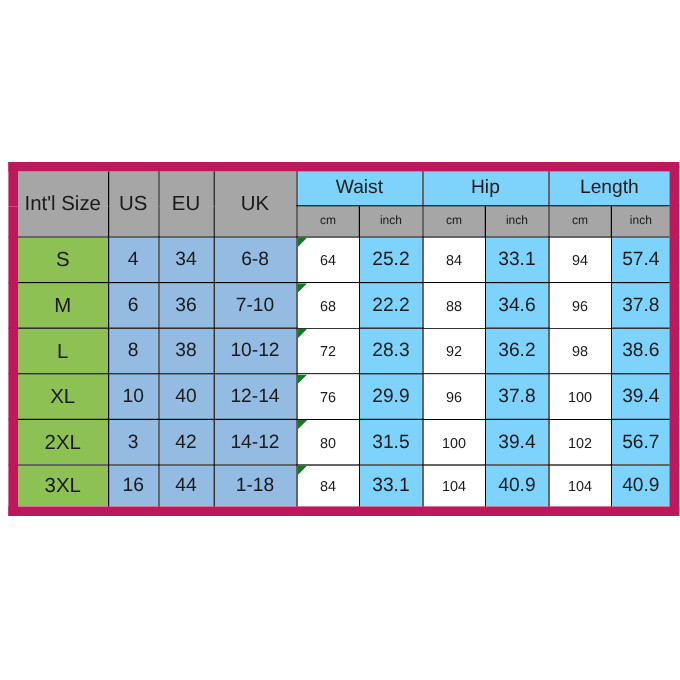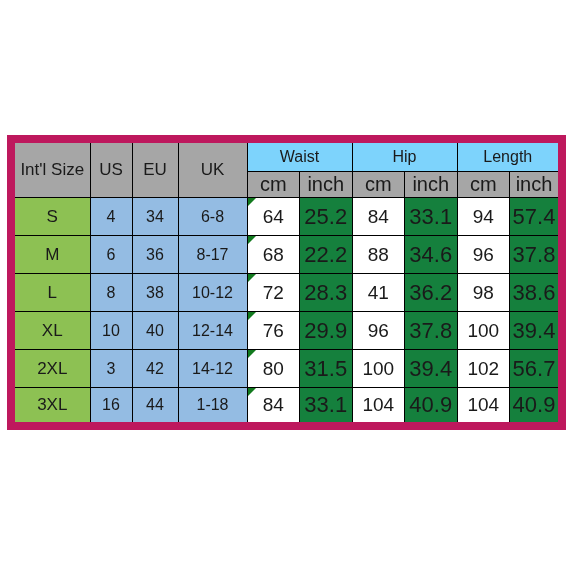--- a/index.html
+++ b/index.html
@@ -55,43 +55,43 @@
     background: #a6a6a6;
     font-size: 17px;
   }
   .hdr-group {
     background: #7dd3fc;
     font-size: 16px;
     height: 28px;
   }
   .hdr-unit {
     background: #a6a6a6;
-    font-size: 20px;
+    font-size: 10px;
     height: 25px;
   }
 
   
   tbody tr { height: 38px; }
 
   .cell-size {
     background: #8dc153;
     font-size: 17px;
   }
   .cell-region {
     background: #94bce3;
     font-size: 16px;
   }
   .cell-cm {
     background: #ffffff;
-    font-size: 19px;
+    font-size: 12px;
     position: relative;
   }
   .cell-inch {
-    background: #15803d;
-    font-size: 22px;
+    background: #7dd3fc;
+    font-size: 16px;
   }
 
   
   .cell-cm.marked::before {
     content: "";
     position: absolute;
     left: 0;
     top: 0;
     width: 0;
     height: 0;
@@ -147,36 +147,36 @@
         <td class="cell-inch">25.2</td>
         <td class="cell-cm">84</td>
         <td class="cell-inch">33.1</td>
         <td class="cell-cm">94</td>
         <td class="cell-inch">57.4</td>
       </tr>
       <tr>
         <td class="cell-size">M</td>
         <td class="cell-region">6</td>
         <td class="cell-region">36</td>
-        <td class="cell-region">8-17</td>
+        <td class="cell-region">7-10</td>
         <td class="cell-cm marked">68</td>
         <td class="cell-inch">22.2</td>
         <td class="cell-cm">88</td>
         <td class="cell-inch">34.6</td>
         <td class="cell-cm">96</td>
         <td class="cell-inch">37.8</td>
       </tr>
       <tr>
         <td class="cell-size">L</td>
         <td class="cell-region">8</td>
         <td class="cell-region">38</td>
         <td class="cell-region">10-12</td>
         <td class="cell-cm marked">72</td>
         <td class="cell-inch">28.3</td>
-        <td class="cell-cm">41</td>
+        <td class="cell-cm">92</td>
         <td class="cell-inch">36.2</td>
         <td class="cell-cm">98</td>
         <td class="cell-inch">38.6</td>
       </tr>
       <tr>
         <td class="cell-size">XL</td>
         <td class="cell-region">10</td>
         <td class="cell-region">40</td>
         <td class="cell-region">12-14</td>
         <td class="cell-cm marked">76</td>

